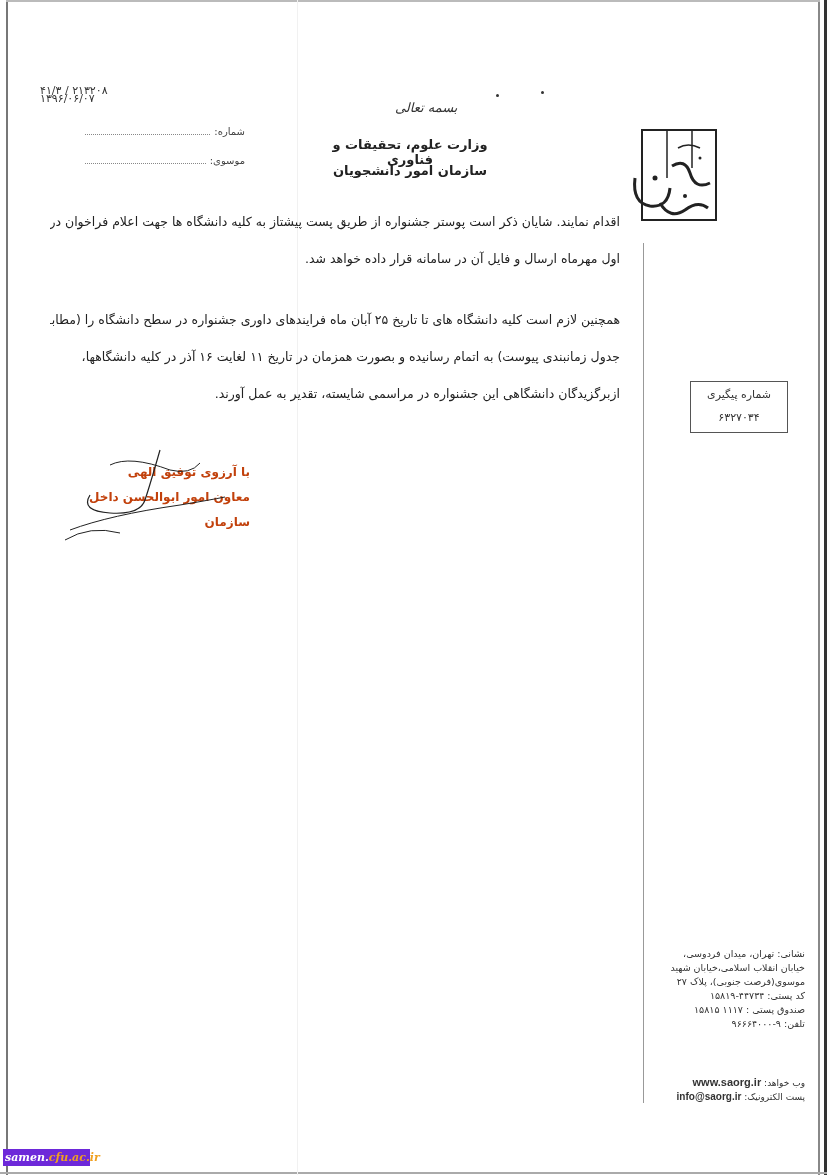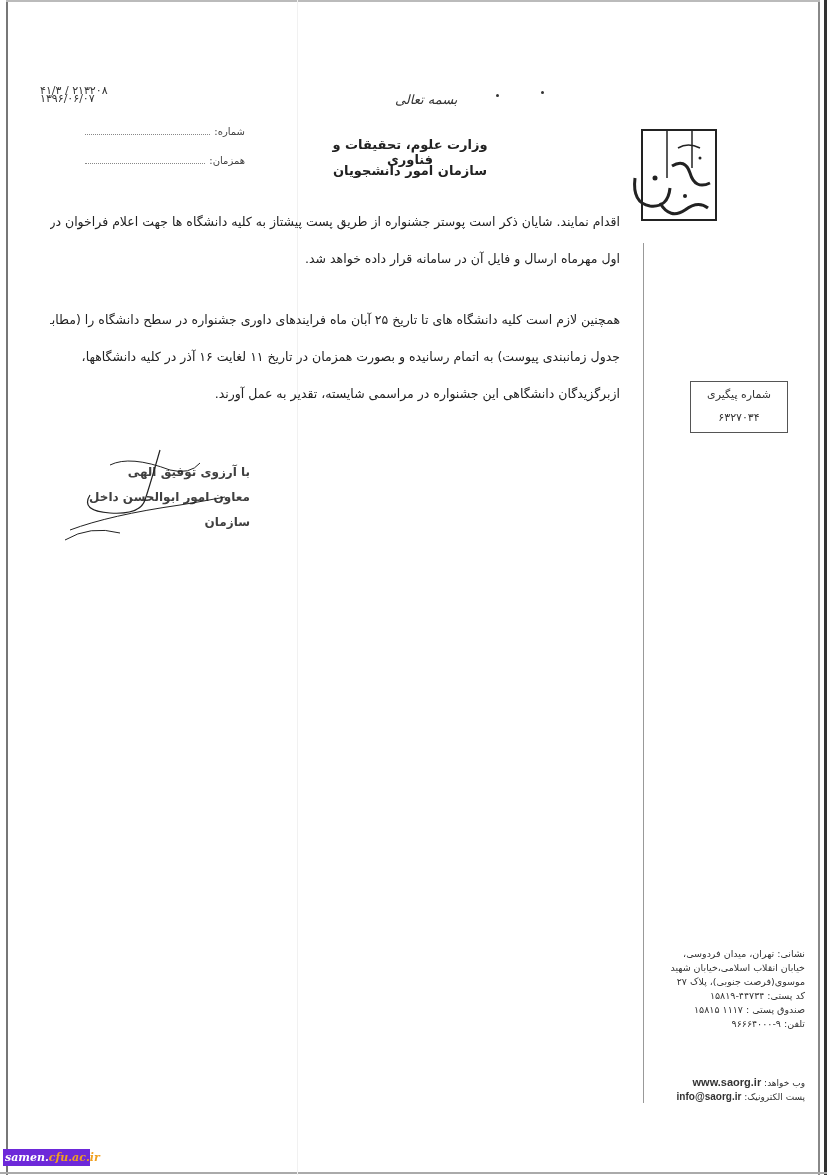--- a/index.html
+++ b/index.html
@@ -11,39 +11,39 @@
     }
     .frame-left { position: absolute; left: 6px; top: 0; width: 2px; height: 1175px; background: #777; }
     .frame-right { position: absolute; left: 818px; top: 0; width: 2px; height: 1175px; background: #888; }
     .frame-right2 { position: absolute; left: 824px; top: 0; width: 3px; height: 1175px; background: #333; }
     .frame-top { position: absolute; left: 6px; top: 0; width: 814px; height: 2px; background: #bbb; }
     .frame-bottom { position: absolute; left: 0; top: 1172px; width: 827px; height: 2px; background: #aaa; }
     .faint-center { position: absolute; left: 297px; top: 0; width: 1px; height: 1175px; background: #f1f1f1; }
     .sidebar-line { position: absolute; left: 643px; top: 243px; width: 1px; height: 860px; background: #999; }
 
     .ref { position: absolute; left: 40px; font-size: 11px; color: #333; direction: ltr; letter-spacing: 0.5px; }
-    .basmala { position: absolute; left: 395px; top: 92px; font-family: "DejaVu Serif", serif; font-style: italic; font-size: 13px; color: #333; }
+    .basmala { position: absolute; left: 395px; top: 100px; font-family: "DejaVu Serif", serif; font-style: italic; font-size: 13px; color: #333; }
     .dot { position: absolute; width: 3px; height: 3px; border-radius: 50%; background: #333; }
 
     .fields { position: absolute; left: 85px; top: 126px; width: 160px; direction: rtl; }
     .field-row { display: flex; align-items: baseline; font-size: 10px; color: #444; height: 29px; }
     .field-row .lbl { white-space: nowrap; }
     .field-row .dots { flex: 1; border-bottom: 1px dotted #888; margin-right: 4px; height: 8px; }
 
     .heading { position: absolute; left: 310px; width: 200px; text-align: center; direction: rtl; font-size: 13px; font-weight: bold; color: #222; }
 
     .logo { position: absolute; left: 630px; top: 128px; width: 90px; height: 96px; }
 
     .body-text { position: absolute; left: 50px; width: 570px; direction: rtl; text-align: justify; font-size: 12.5px; color: #222; }
     .para-line { height: 37px; line-height: 20px; white-space: nowrap; overflow: hidden; }
 
     .tracking-box { position: absolute; left: 690px; top: 357px; width: 96px; height: 50px; border: 1px solid #555; direction: rtl; text-align: center; font-size: 11px; color: #333; margin-top: 24px; }
     .tracking-box div { line-height: 20px; margin-top: 3px; }
 
-    .sig { position: absolute; left: 60px; top: 460px; width: 190px; direction: rtl; text-align: right; font-size: 12px; font-weight: bold; color: #404040; }
+    .sig { position: absolute; left: 60px; top: 460px; width: 190px; direction: rtl; text-align: right; font-size: 12px; font-weight: bold; color: #c2410c; }
     .sig div { height: 25px; line-height: 25px; }
     .sig .name { padding-right: 38px; }
     .scribble { position: absolute; left: 50px; top: 445px; width: 180px; height: 100px; pointer-events: none; }
 
     .address { position: absolute; left: 650px; top: 947px; width: 155px; direction: rtl; text-align: right; font-size: 9.5px; color: #333; line-height: 14px; }
     .web { position: absolute; left: 650px; top: 1076px; width: 155px; direction: rtl; text-align: right; font-size: 9px; color: #333; line-height: 13px; }
     .web .url { direction: ltr; unicode-bidi: embed; font-family: "Liberation Sans", sans-serif; font-size: 11px; font-weight: bold; color: #333; }
 
     .watermark { position: absolute; left: 3px; top: 1149px; width: 87px; height: 17px; background: #6d28d9; font-family: "DejaVu Serif", serif; font-style: italic; font-weight: bold; font-size: 11px; line-height: 17px; padding-left: 2px; box-sizing: border-box; white-space: nowrap; }
     .watermark .w1 { color: #ffffff; }
@@ -66,21 +66,21 @@
 <div class="basmala">بسمه تعالی</div>
 <div class="dot" style="left:496px; top:94px;"></div>
 <div class="dot" style="left:541px; top:91px;"></div>
 
 <div class="fields">
   <div class="field-row">
     <span class="lbl">شماره:</span>
     <span class="dots"></span>
   </div>
   <div class="field-row">
-    <span class="lbl">همزمان:</span>
+    <span class="lbl">موسوی:</span>
     <span class="dots"></span>
   </div>
 </div>
 
 <div class="heading" style="top:137px;">وزارت علوم، تحقیقات و فناوری</div>
 <div class="heading" style="top:163px;">سازمان امور دانشجویان</div>
 
 <div class="logo">
   <svg width="90" height="96" viewBox="0 0 90 96">
     <rect x="12" y="2" width="74" height="90" fill="none" stroke="#222" stroke-width="2"></rect>

